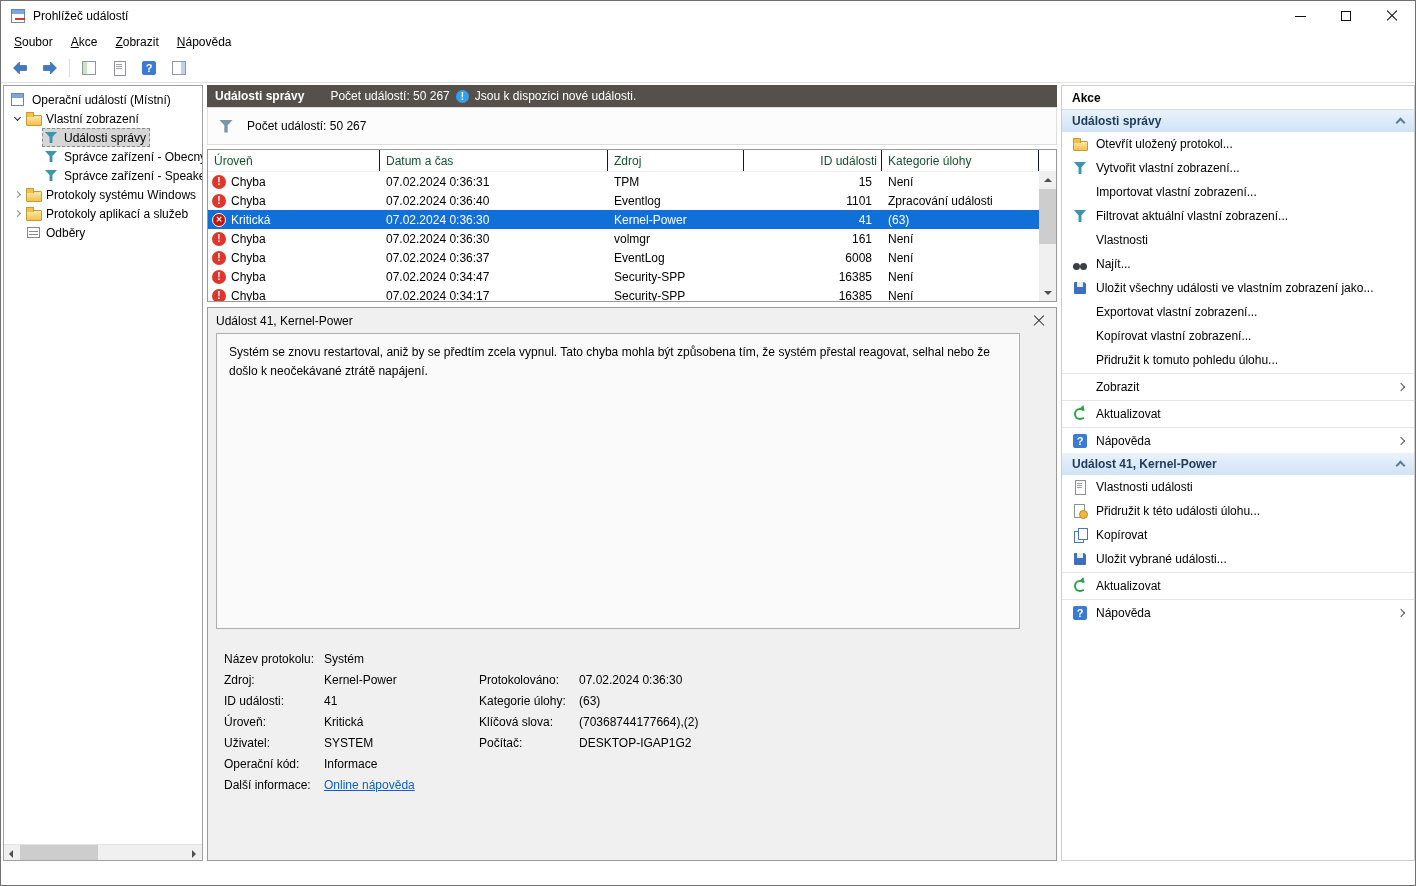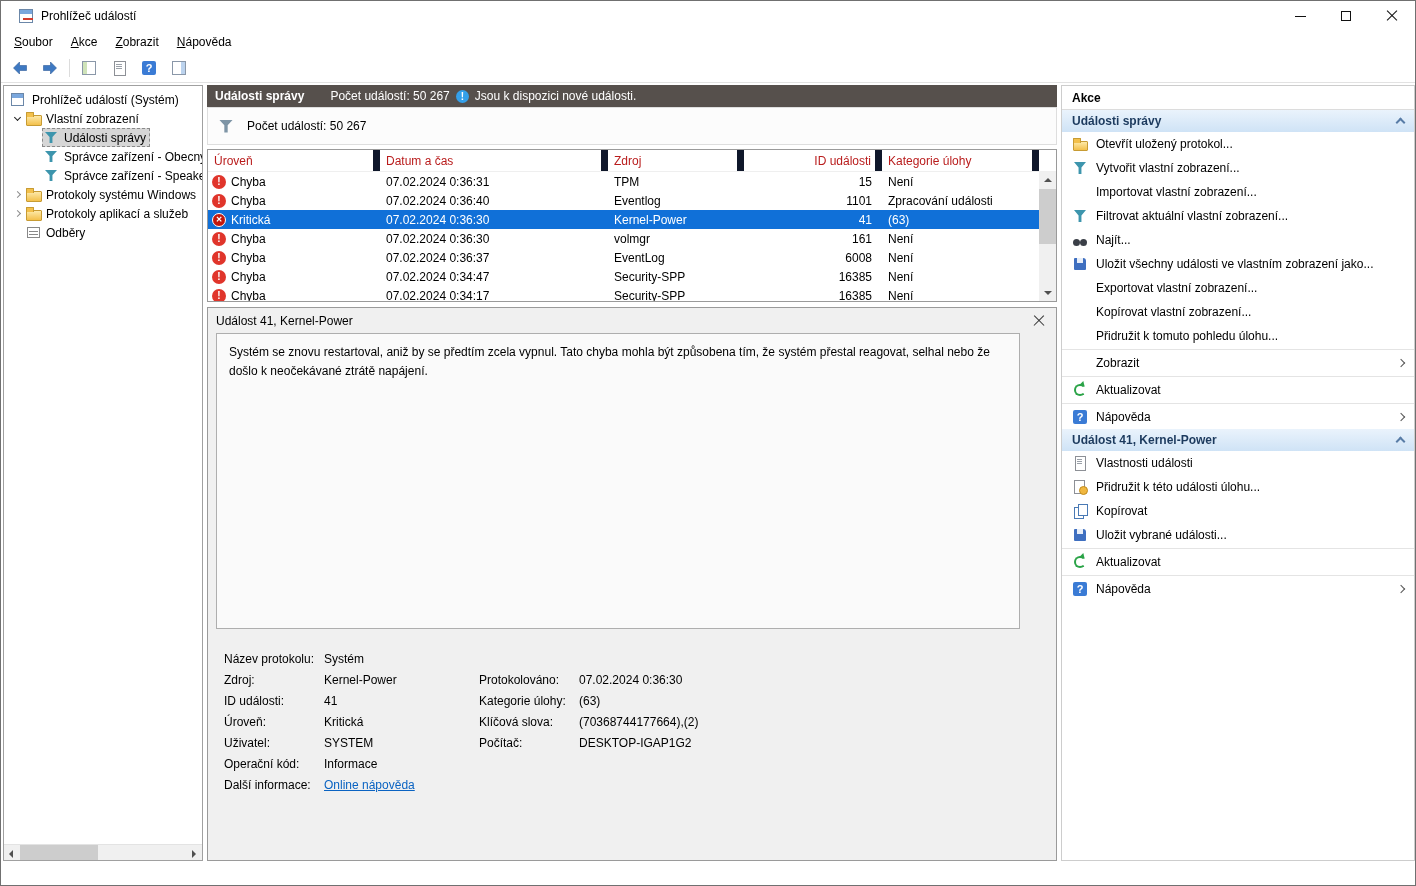--- a/index.html
+++ b/index.html
@@ -1,20 +1,20 @@
 <!DOCTYPE html>
 <html><head>
 <meta charset="utf-8">
 <style>
   *{margin:0;padding:0;box-sizing:border-box;}
   body{width:1416px;height:886px;font-family:"Liberation Sans",sans-serif;font-size:12px;color:#000;background:#fff;overflow:hidden;}
   .window{width:1416px;height:886px;border:1px solid #707070;display:flex;flex-direction:column;background:#fff;overflow:hidden;}
 
   
-  .titlebar{height:30px;flex:0 0 30px;display:flex;align-items:center;margin-left:8px;}
+  .titlebar{height:30px;flex:0 0 30px;display:flex;align-items:center;}
   .app-icon{width:16px;height:16px;margin:0 7px 0 9px;position:relative;flex:0 0 16px;}
   .app-icon::before{content:"";position:absolute;inset:1px;background:#fff;border:1px solid #6b87a8;}
   .app-icon::after{content:"";position:absolute;left:2px;right:2px;top:2px;height:4px;background:#7aa7dd;box-shadow:2px 7px 0 -1px #d23b2e;}
   .tb-spacer{flex:1;}
   .tb-btn{width:46px;height:30px;display:flex;align-items:center;justify-content:center;}
   .glyph-min{width:11px;height:1px;background:#111;}
   .glyph-max{width:10px;height:10px;border:1px solid #111;}
   .glyph-close{position:relative;width:12px;height:12px;}
   .glyph-close::before,.glyph-close::after{content:"";position:absolute;left:-1px;top:5px;width:14px;height:1px;background:#111;}
   .glyph-close::before{transform:rotate(45deg);}
@@ -71,21 +71,21 @@
   .c-header{height:22px;flex:0 0 22px;background:#56504c;color:#fff;display:flex;align-items:center;}
   .c-title{font-weight:bold;padding-left:8px;}
   .c-info{margin-left:26px;display:flex;align-items:center;gap:6px;}
   .newdot{width:13px;height:13px;border-radius:50%;background:#34a0ea;flex:0 0 13px;position:relative;}
   .newdot::before{content:"!";position:absolute;inset:0;color:#fff;font-size:10px;font-weight:bold;text-align:center;line-height:13px;}
   .f-bar{height:38px;flex:0 0 38px;border:1px solid #dedede;background:#fcfcfc;display:flex;align-items:center;padding-left:11px;}
   .funnel-ic{width:14px;height:13px;background:#7e95a6;clip-path:polygon(0 0,100% 0,62% 45%,62% 100%,38% 100%,38% 45%);margin-right:14px;flex:0 0 14px;}
 
   .tbl{flex:0 0 153px;margin-top:4px;border:1px solid #9a9a9a;background:#fff;position:relative;overflow:hidden;}
   .tbl-head{display:grid;grid-template-columns:172px 228px 136px 138px 1fr;height:22px;padding-right:17px;border-bottom:1px solid #efefef;}
-  .th{padding:4px 0 0 6px;border-right:7px solid #0f172a;color:#b91c1c;white-space:nowrap;overflow:hidden;}
+  .th{padding:4px 0 0 6px;border-right:1px solid #0f172a;color:#14532d;white-space:nowrap;overflow:hidden;}
   .th.r{text-align:right;padding-right:4px;}
   .tbl-body{position:absolute;top:22px;left:0;right:17px;bottom:0;overflow:hidden;}
   .tr{display:grid;grid-template-columns:172px 228px 136px 138px 1fr;height:19px;align-items:center;}
   .tr.selected{background:#1070d8;color:#fff;}
   .td{padding-left:6px;white-space:nowrap;overflow:hidden;}
   .td.lvl{display:flex;align-items:center;gap:5px;padding-left:4px;}
   .td.r{text-align:right;padding-right:10px;}
   .ico-err,.ico-crit{width:14px;height:14px;border-radius:50%;flex:0 0 14px;position:relative;}
   .ico-err{background:#e0352b;}
   .ico-err::before{content:"!";position:absolute;inset:0;color:#fff;font-size:10px;font-weight:bold;text-align:center;line-height:14px;}
@@ -199,21 +199,21 @@
         <span class="ti ti-pane"></span>
       </div>
   </div>
 
   <div class="content">
 
     <div class="tree-panel">
       <div class="tree-row">
         <span class="t-ico t-win"></span>
         <span class="node">
-            <span>Prohlížeč událostí (Systém)</span>
+            <span>Operační událostí (Místní)</span>
           </span>
       </div>
       <div class="tree-row">
         <span class="chev-box">
             <span class="chev open"></span>
           </span>
         <span class="node">
             <span class="t-ico t-folder"></span>
             <span>Vlastní zobrazení</span>
           </span>
@@ -450,20 +450,24 @@
         </div>
       <div class="a-item">
           <span class="i"></span>
           <span class="a-label">Importovat vlastní zobrazení...</span>
         </div>
       <div class="a-item">
           <span class="i i-funnel"></span>
           <span class="a-label">Filtrovat aktuální vlastní zobrazení...</span>
         </div>
       <div class="a-item">
+          <span class="i"></span>
+          <span class="a-label">Vlastnosti</span>
+        </div>
+      <div class="a-item">
           <span class="i i-find"></span>
           <span class="a-label">Najít...</span>
         </div>
       <div class="a-item">
           <span class="i i-floppy"></span>
           <span class="a-label">Uložit všechny události ve vlastním zobrazení jako...</span>
         </div>
       <div class="a-item">
           <span class="i"></span>
           <span class="a-label">Exportovat vlastní zobrazení...</span>

